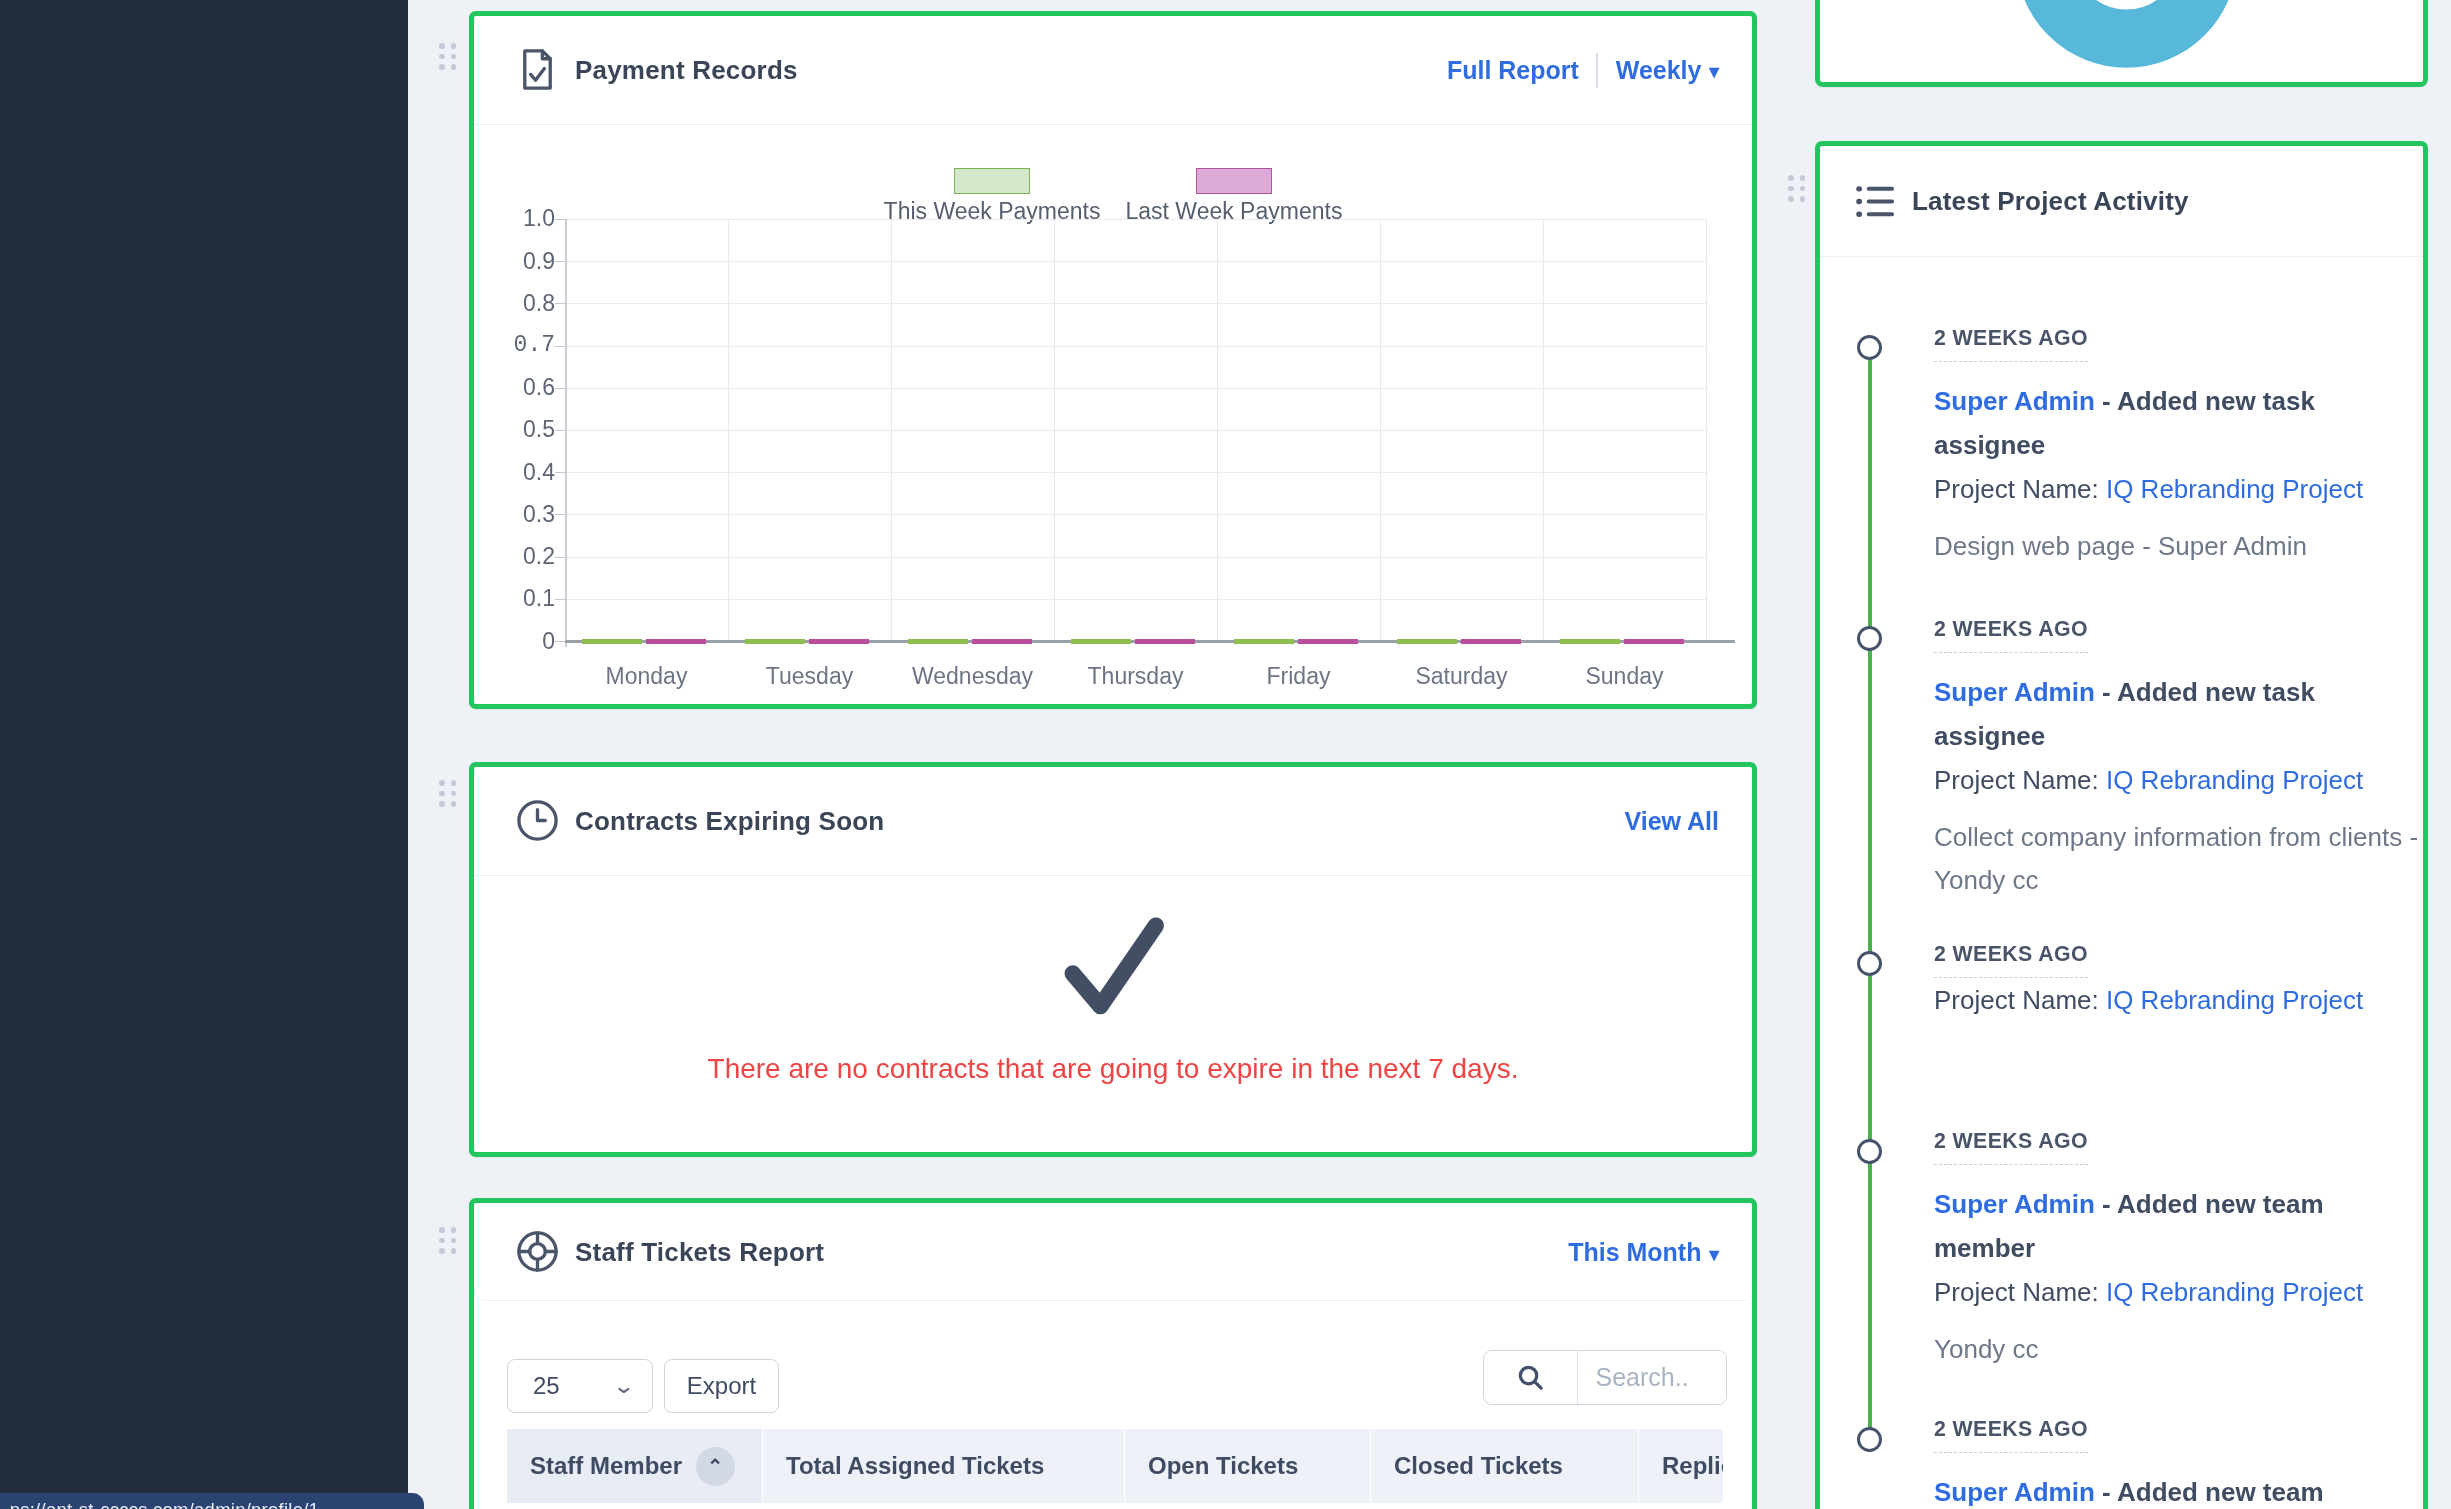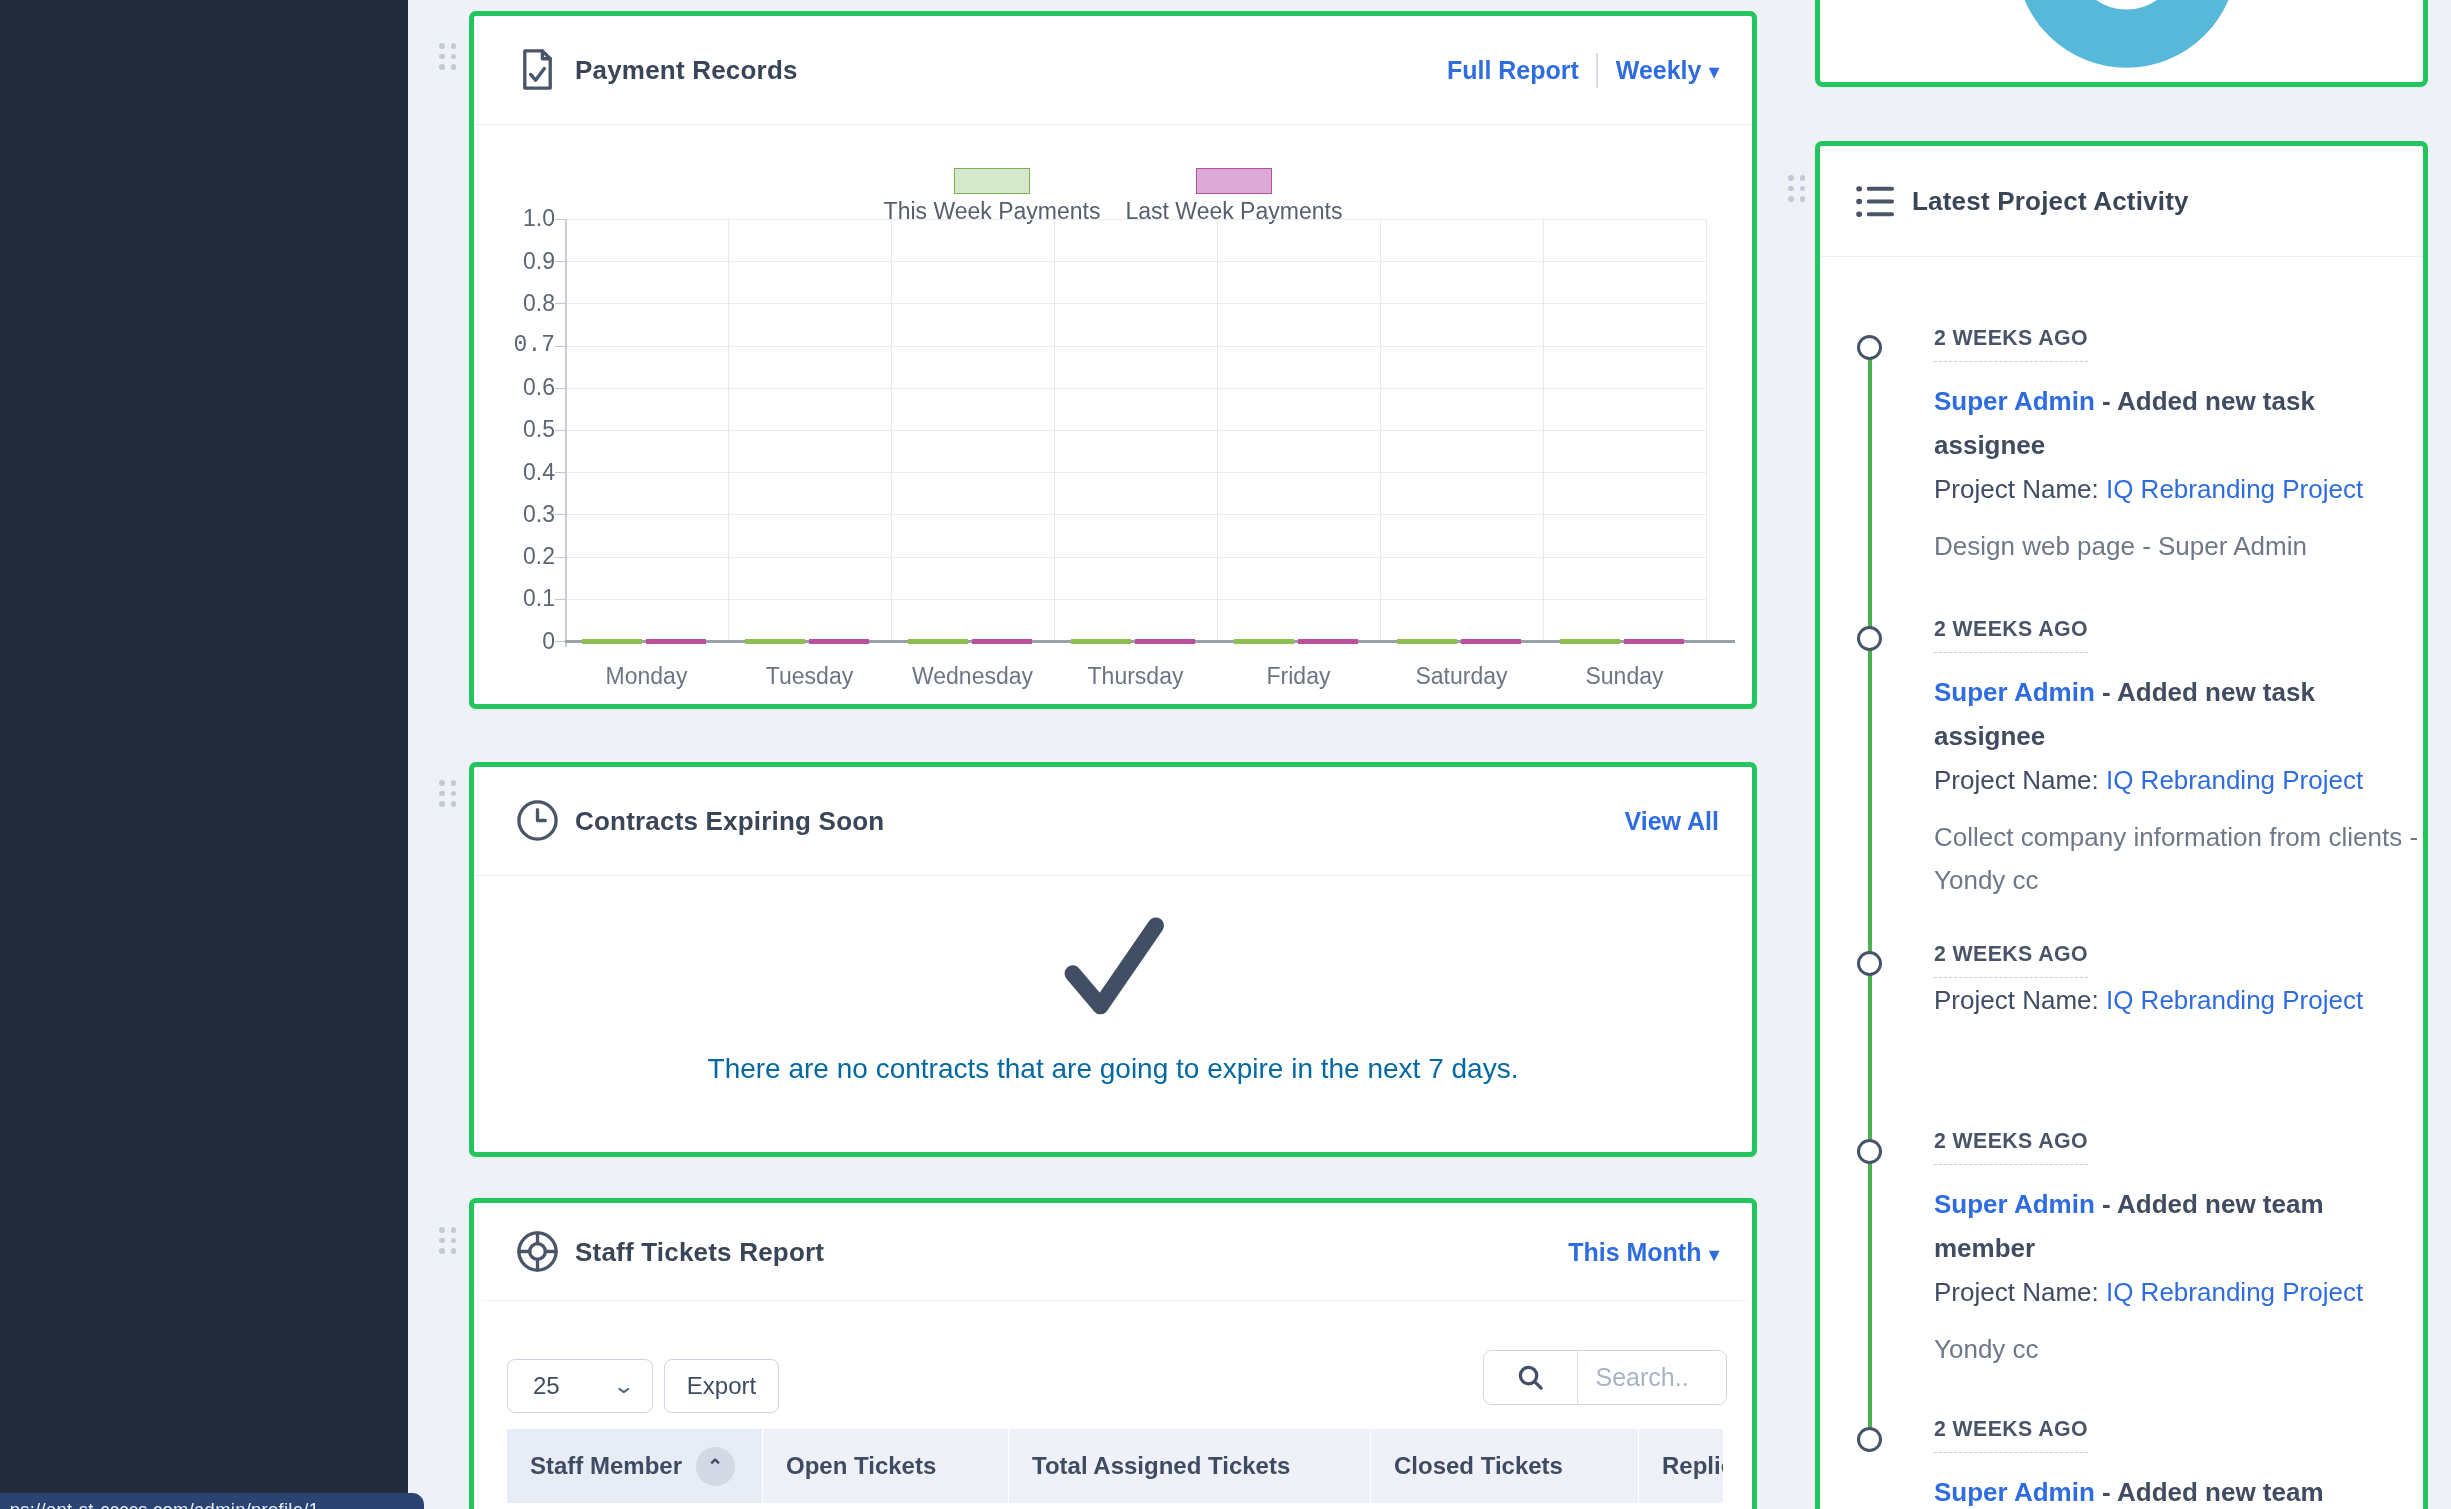--- a/index.html
+++ b/index.html
@@ -41,21 +41,21 @@
   .ylab{position:absolute;right:1180px;width:78px;text-align:right;font-size:23px;color:#5d6575;}
   .gridh{position:absolute;left:0;width:1141px;height:1px;background:#ececee;}
   .gridv{position:absolute;top:0;width:1px;height:422px;background:#e9e9ec;}
   .ytick{position:absolute;left:-9.7px;width:9.7px;height:1px;background:#c3c6cd;}
   .yaxis{position:absolute;left:0;top:0;width:1.9px;height:428px;background:#c9ccd3;}
   .baseline{position:absolute;left:0;top:421px;width:1170px;height:2.9px;background:#9aa0a8;}
   .bar{position:absolute;}
   .xlab{position:absolute;top:444px;width:163px;text-align:center;font-size:23px;color:#6d7585;}
   
   .big-check{position:absolute;left:0;right:0;top:146px;display:flex;justify-content:center;}
-  .empty-msg{position:absolute;left:0;right:0;top:286px;text-align:center;font-size:28px;color:#0369a1;}
+  .empty-msg{position:absolute;left:0;right:0;top:286px;text-align:center;font-size:28px;color:#ef4444;}
   
   .ctl-select{
     position:absolute;left:33px;top:156px;width:146px;height:54px;box-sizing:border-box;
     border:1px solid #ccd4e0;border-radius:7.8px;background:#fff;display:flex;align-items:center;
     justify-content:space-between;padding:0 19.4px 0 25px;font-size:24px;color:#3f4b63;cursor:pointer;
   }
   .ctl-select .chev{color:#5a6477;font-size:21.3px;transform:scaleX(1.3);}
   .ctl-btn{
     position:absolute;left:190px;top:156px;width:115px;height:54px;box-sizing:border-box;
     border:1px solid #ccd4e0;border-radius:7.8px;background:#fff;font-size:24px;color:#3f4b63;
@@ -266,25 +266,25 @@
       </svg>
     </span>
     <input class="search-input" type="text" placeholder="Search.." style="">
   </div>
   <div class="ttable">
     <div class="thead">
         <div class="th" style="width: 255px;">
           <span>Staff Member</span>
           <span class="sort-pill">⌃</span>
         </div>
+        <div class="th" style="width: 362px;">
+          <span>Total Assigned Tickets</span>
+        </div>
         <div class="th" style="width: 246px;">
           <span>Open Tickets</span>
-        </div>
-        <div class="th" style="width: 362px;">
-          <span>Total Assigned Tickets</span>
         </div>
         <div class="th" style="width: 268px;">
           <span>Closed Tickets</span>
         </div>
         <div class="th" style="width: 388px;">
           <span>Replied Tickets</span>
         </div>
       </div>
     <div class="trow"></div>
   </div>

